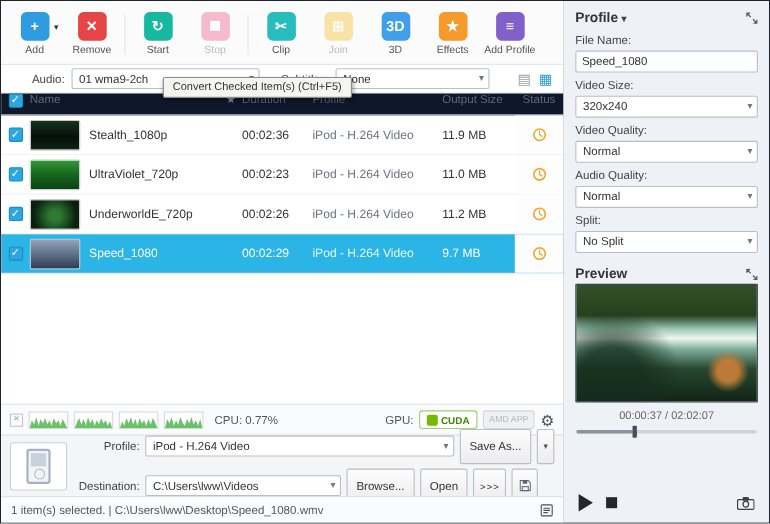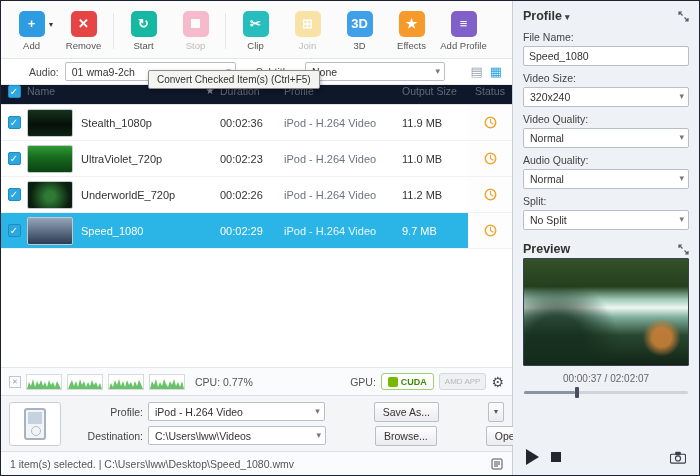--- a/index.html
+++ b/index.html
@@ -77,31 +77,31 @@
   .wave { width:36px; height:16px; background:#fff; border:1px solid #d6d9de; flex:0 0 36px; }
   .cpu { margin-left:5px; }
   .gpu-group { margin-left:auto; display:flex; align-items:center; gap:5px; }
   .badge-cuda { height:17px; border:1px solid #9fcf6e; border-radius:3px; background:#fff; display:flex; align-items:center; gap:3px; padding:0 6px; cursor:pointer; }
   .cuda-ic { width:10px; height:10px; background:#76b900; border-radius:2px; }
   .cuda-tx { color:#3c8a00; font-weight:bold; font-size:9px; }
   .badge-amd { height:17px; border:1px solid #d4d7db; background:#eef0f2; color:#b4b9bf; font-size:8px; padding:0 5px; display:flex; align-items:center; border-radius:3px; }
   .gear { font-size:14px; color:#4a4f56; cursor:pointer; line-height:1; }
 
   
-  .outpanel { height:56px; flex:0 0 56px; border-top:1px solid #dcdfe4; background:#f4f5f7; display:flex; align-items:center; gap:20px; padding:5px 8px; }
+  .outpanel { height:56px; flex:0 0 56px; border-top:1px solid #dcdfe4; background:#f4f5f7; display:flex; align-items:center; gap:4px; padding:5px 8px; }
   .dev-box { width:52px; height:44px; flex:0 0 52px; background:#fff; border:1px solid #ccd0d6; border-radius:3px; display:flex; align-items:center; justify-content:center; }
   .dev-ic { width:22px; height:32px; border:2px solid #a9b2c0; border-radius:3px; position:relative; background:#f2f5f8; }
   .dev-ic::before { content:""; position:absolute; top:2px; left:2px; right:2px; height:12px; background:#c6d2de; }
   .dev-ic::after { content:""; position:absolute; bottom:2px; left:50%; margin-left:-4px; width:8px; height:8px; border-radius:50%; border:1px solid #b3bcc9; }
   .out-rows { flex:1; display:flex; flex-direction:column; gap:4px; min-width:0; }
   .out-row { display:flex; align-items:center; gap:5px; font-size:10.5px; color:#444; }
   .out-label { width:62px; flex:0 0 62px; text-align:right; }
   .sel-grow { flex:1; }
   .sel-dest { width:178px; flex:0 0 178px; }
-  .btn { height:20px; background:linear-gradient(#fdfdfd,#ececef); border:1px solid #b9bec7; border-radius:2px; font-size:10.5px; color:#333; display:flex; align-items:center; justify-content:center; padding:0 8px; cursor:pointer; white-space:nowrap;margin-left:44px; }
+  .btn { height:32px; background:linear-gradient(#fdfdfd,#ececef); border:1px solid #b9bec7; border-radius:2px; font-size:10.5px; color:#333; display:flex; align-items:center; justify-content:center; padding:0 8px; cursor:pointer; white-space:nowrap; }
   .btn-arrow { width:16px; flex:0 0 16px; padding:0; font-size:8px; color:#555; }
   .btn-more { padding:0 5px; font-size:8.5px; letter-spacing:1px; }
   .btn-icon { width:24px; flex:0 0 24px; padding:0; }
 
   
   .statusbar { height:24px; flex:0 0 24px; border-top:1px solid #dcdfe4; background:#fafbfc; display:flex; align-items:center; padding:0 9px; font-size:10.5px; color:#555; }
   .status-right { margin-left:auto; cursor:pointer; display:flex; }
 
   
   .sec-head { display:flex; align-items:center; font-size:12.5px; font-weight:bold; color:#333; margin:2px 0 2px; }

